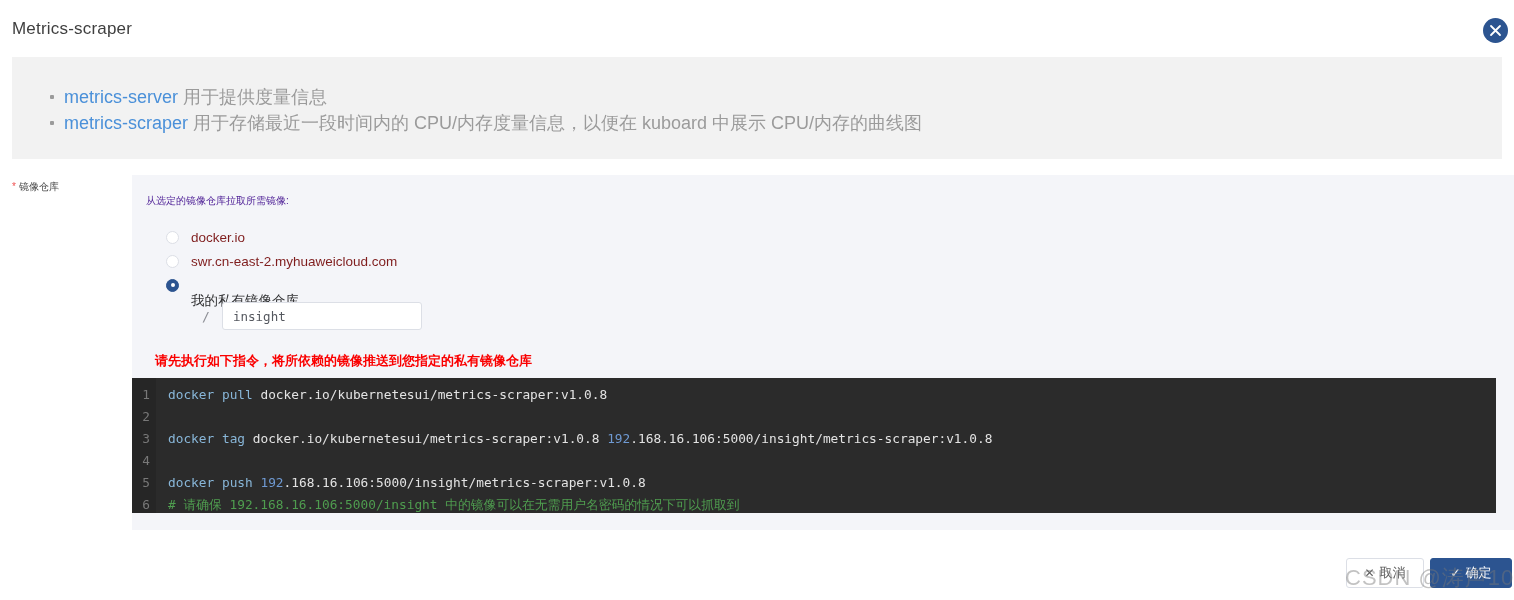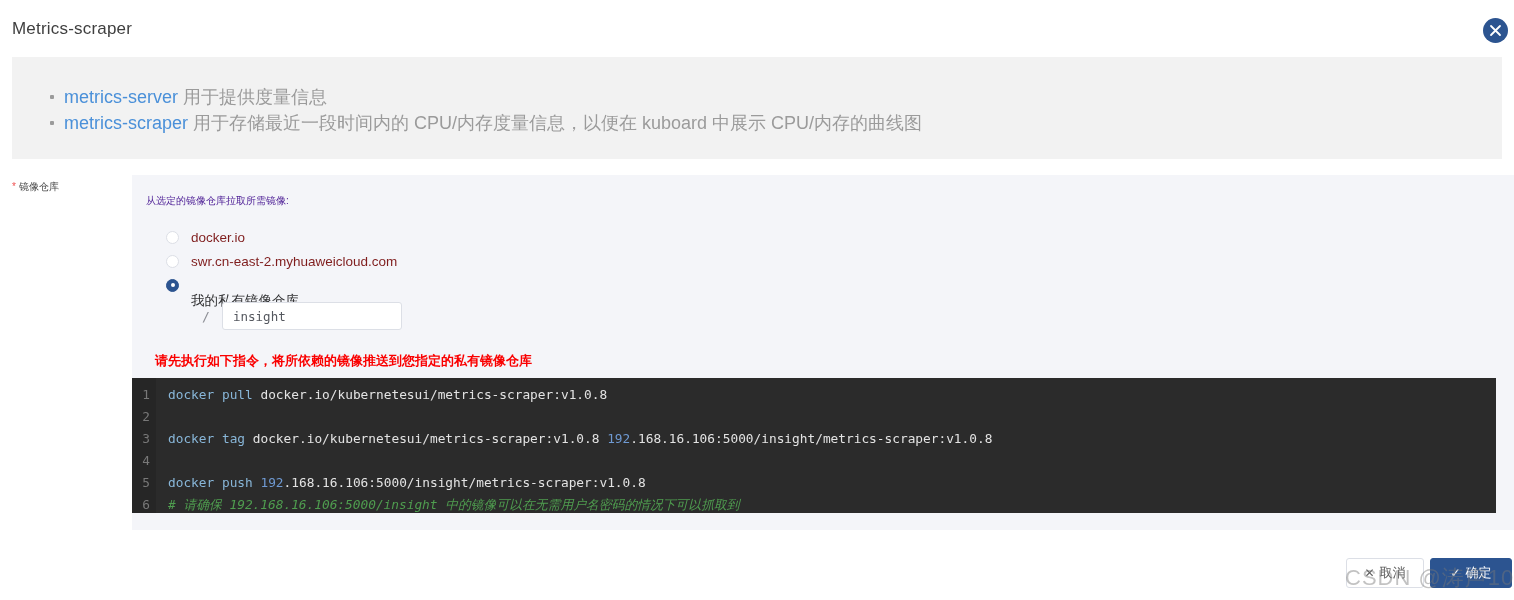--- a/index.html
+++ b/index.html
@@ -171,21 +171,21 @@
     border-radius: 3px;
     background: #ffffff;
     box-sizing: border-box;
     font-family: "DejaVu Sans Mono", "Liberation Mono", monospace;
     font-size: 12.5px;
     color: #55585f;
     padding: 0 10px;
     outline: none;
   }
   .txt-host { width: 480px; }
-  .txt-ns { width: 180px; }
+  .txt-ns { width: 200px; }
   .slash {
     width: 32px;
     text-align: center;
     font-family: "DejaVu Sans Mono", "Liberation Mono", monospace;
     font-size: 13px;
     color: #8b8d94;
   }
 
   
   .warn-text {
@@ -236,21 +236,21 @@
     color: #787878;
     position: relative;
     z-index: 2;
   }
   .ltxt {
     padding-left: 12px;
     color: #e3e3e3;
   }
   .tok-cmd { color: #88b6d8; }
   .tok-num { color: #6f9ad3; }
-  .tok-cmt { color: #4f9d4f; font-style: italic; }
+  .tok-cmt { color: #4f9d4f; }
 
   
   .footer {
     position: absolute;
     left: 0;
     top: 550px;
     width: 1514px;
     height: 50px;
   }
   .btn {

